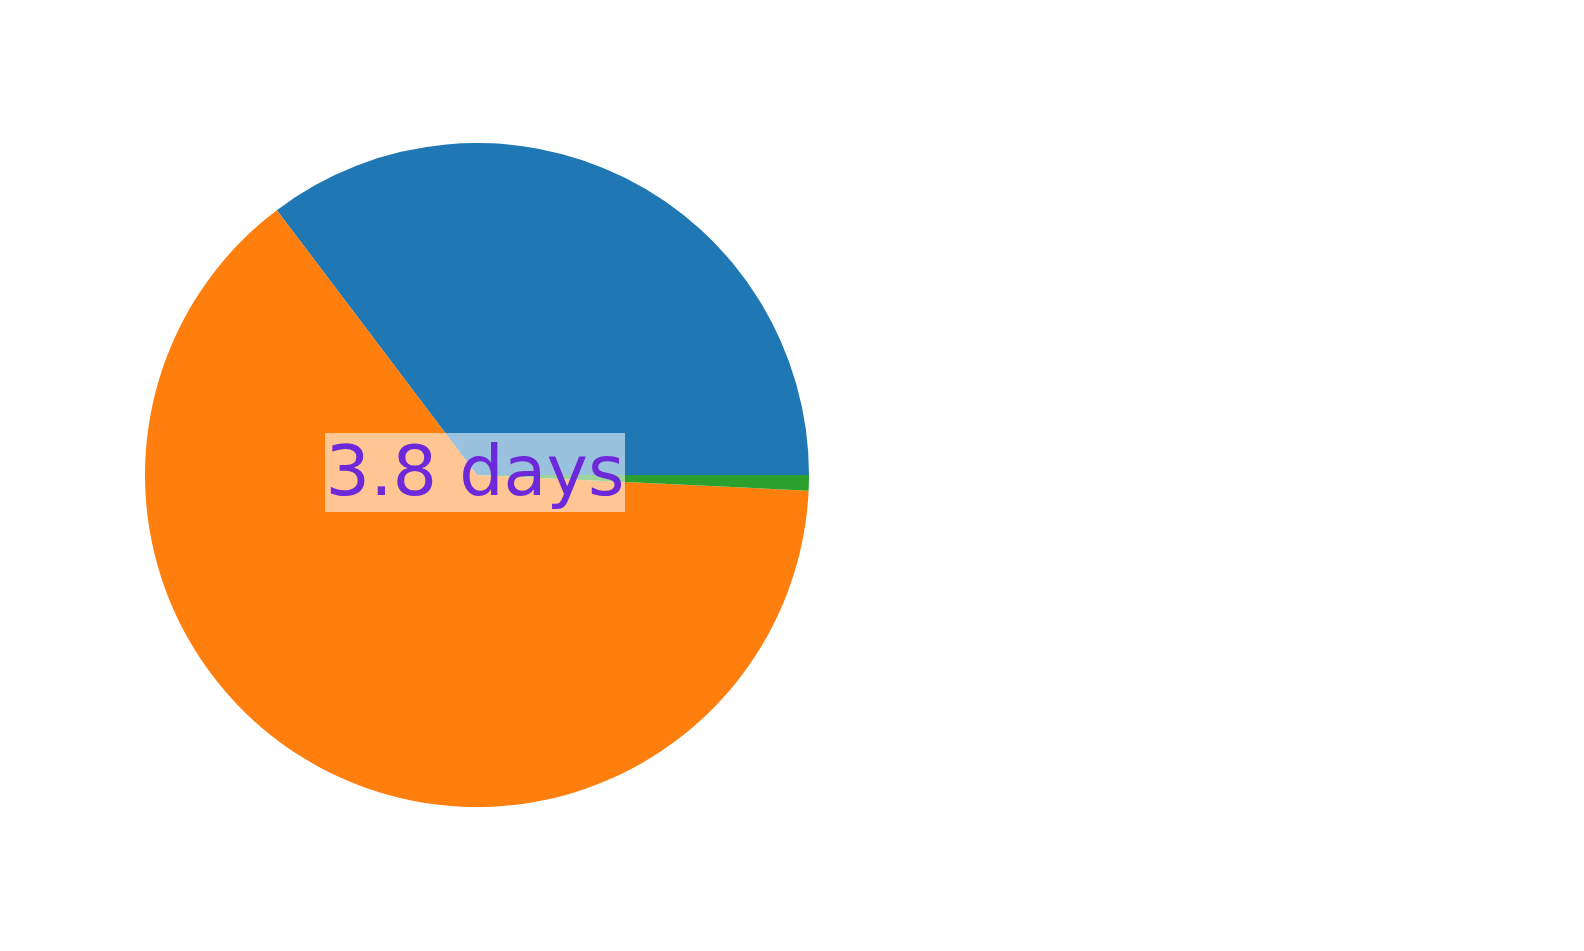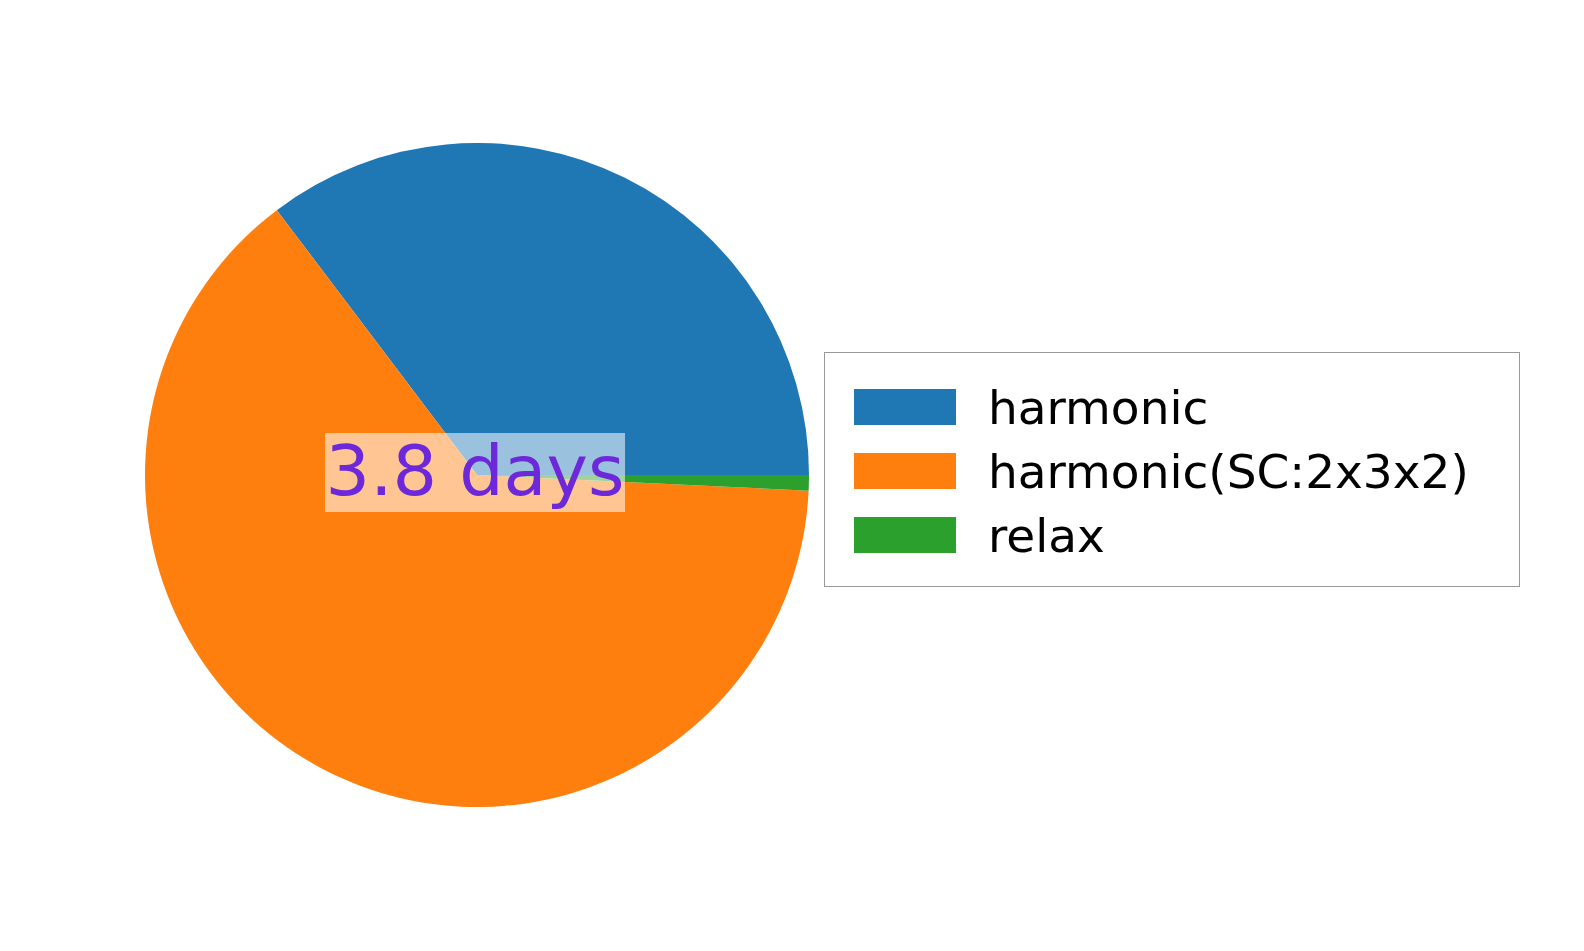--- a/index.html
+++ b/index.html
@@ -100,31 +100,13 @@
       <path d="M 332 332 L 131.83 67.13 A 332 332 0 1 0 663.63 347.64 Z" fill="#ff7f0e"></path>
 
       <path d="M 332 332 L 663.63 347.64 A 332 332 0 0 0 664.00 332.00 Z" fill="#2ca02c"></path>
     </svg>
   </div>
 
   <div id="pie-label">
     <span class="txt">3.8 days</span>
   </div>
 
-  <div id="legend">
-
-    <div class="legend-row">
-      <span class="legend-swatch" style="background:#1f77b4"></span>
-      <span class="legend-label">harmonic</span>
-    </div>
-
-    <div class="legend-row">
-      <span class="legend-swatch" style="background:#ff7f0e"></span>
-      <span class="legend-label">harmonic(SC:2x3x2)</span>
-    </div>
-
-    <div class="legend-row">
-      <span class="legend-swatch" style="background:#2ca02c"></span>
-      <span class="legend-label">relax</span>
-    </div>
-
-  </div>
 </div>
 
 </body></html>

